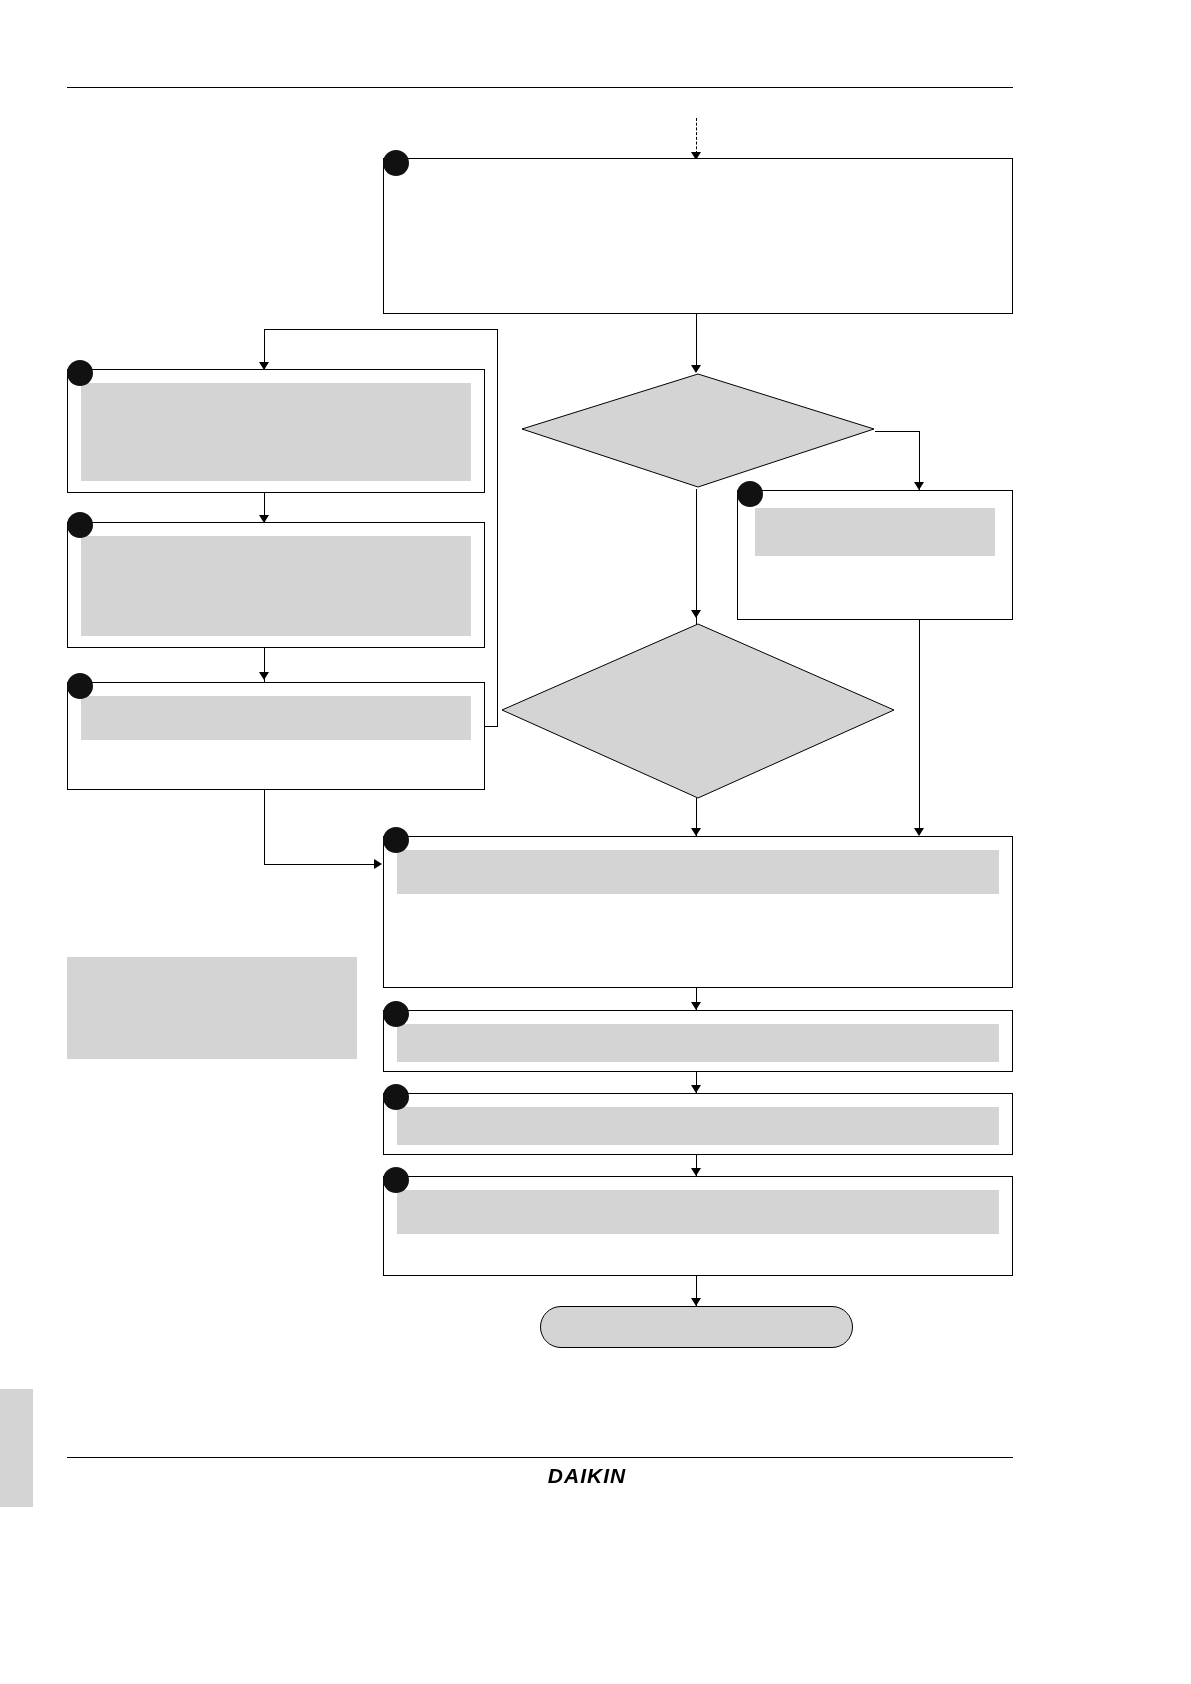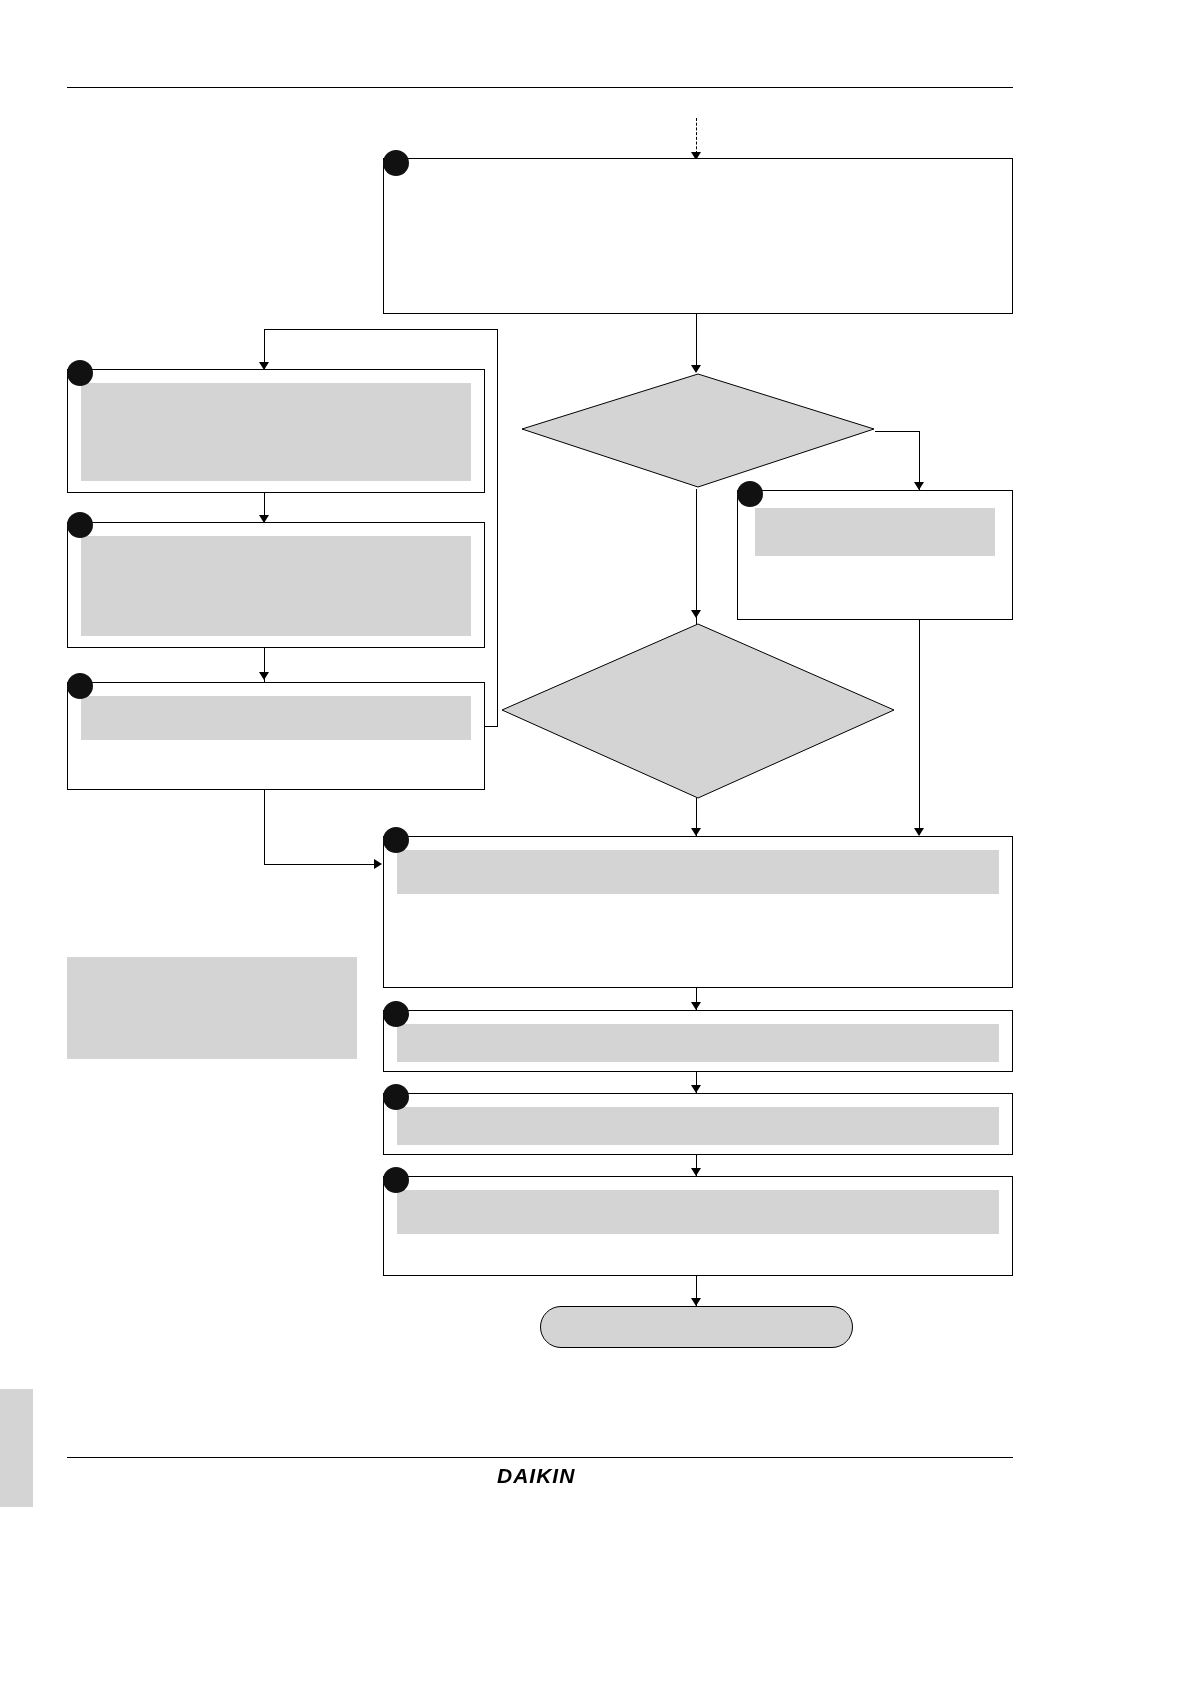--- a/index.html
+++ b/index.html
@@ -36,20 +36,21 @@
     height: 118px;
     background: #d4d4d4;
   }
 
   .footer-logo {
     position: absolute;
     left: 497px;
     top: 1464px;
     width: 180px;
     height: 28px;
+    text-align: center;
     font-weight: bold;
     font-style: italic;
     font-size: 21px;
     letter-spacing: 1px;
     color: #000000;
   }
 
   
   .node {
     position: absolute;

